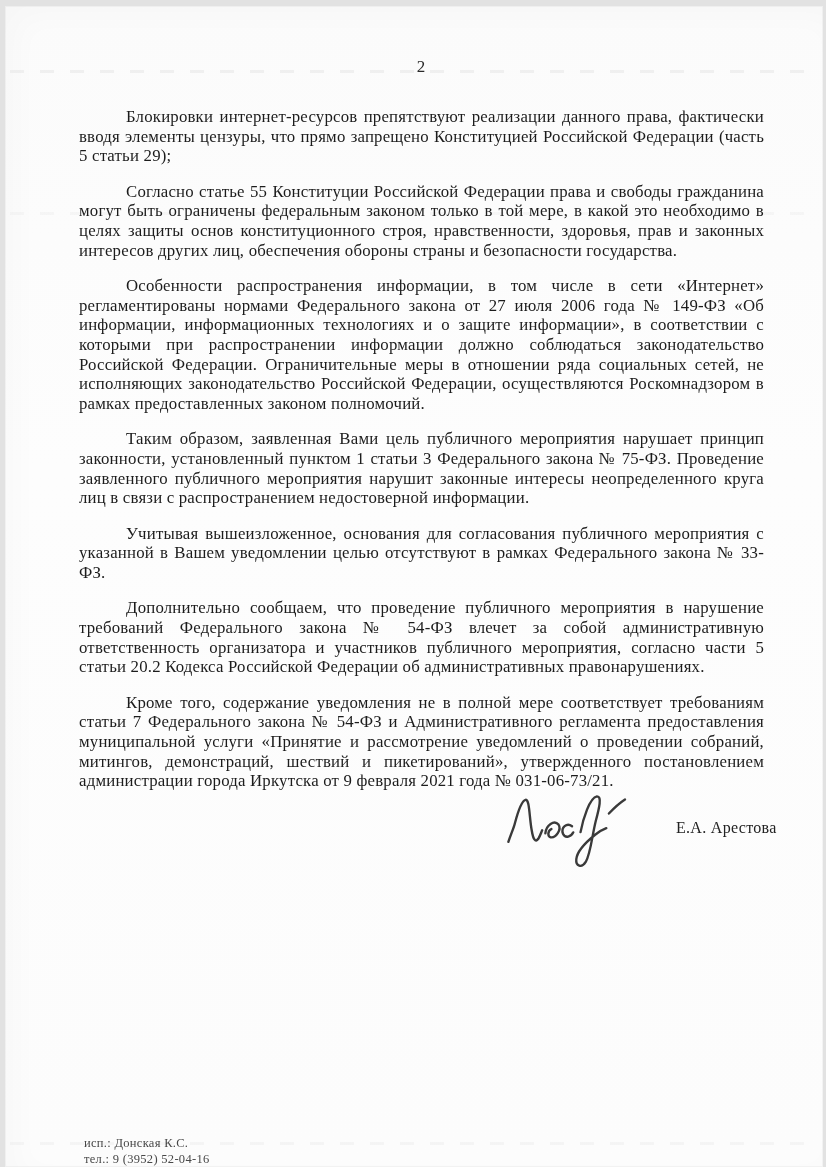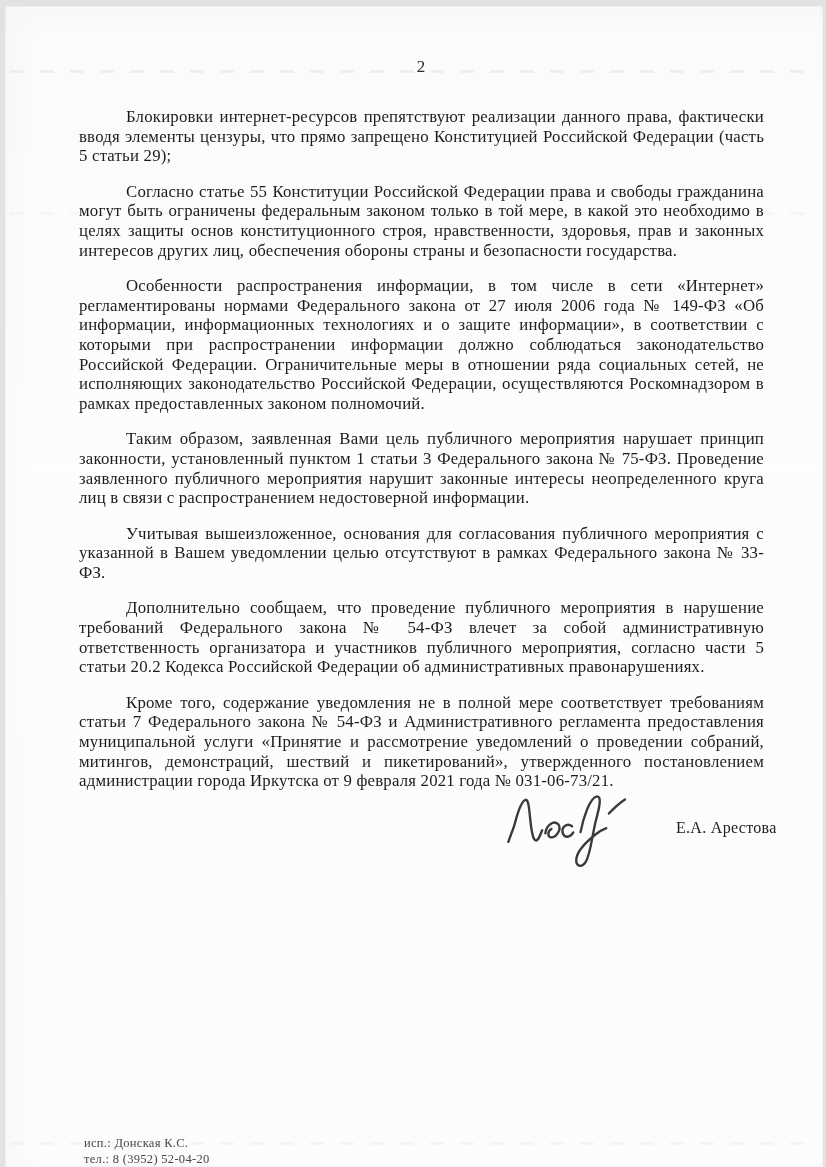--- a/index.html
+++ b/index.html
@@ -125,16 +125,16 @@
       <path d="M70 39 C65 35 59 40 61 46 C63 51 69 49 71 45"></path>
       <path d="M78 45 C81 32 88 12 95 11 C100 11 97 22 93 35 C89 49 87 66 82 74 C78 80 72 78 73 71 C74 63 84 54 92 48 C96 45 100 43 103 42"></path>
       <path d="M106 28 C111 23 117 18 122 15"></path>
     </g>
   </svg>
 
   <div class="signer-name">Е.А. Арестова</div>
 
   <div class="footer-block">
     <div>исп.: Донская К.С.</div>
-    <div>тел.: 8 (3952) 52-04-20</div>
+    <div>тел.: 9 (3952) 52-04-16</div>
   </div>
 
 </div>
 
 </body></html>

